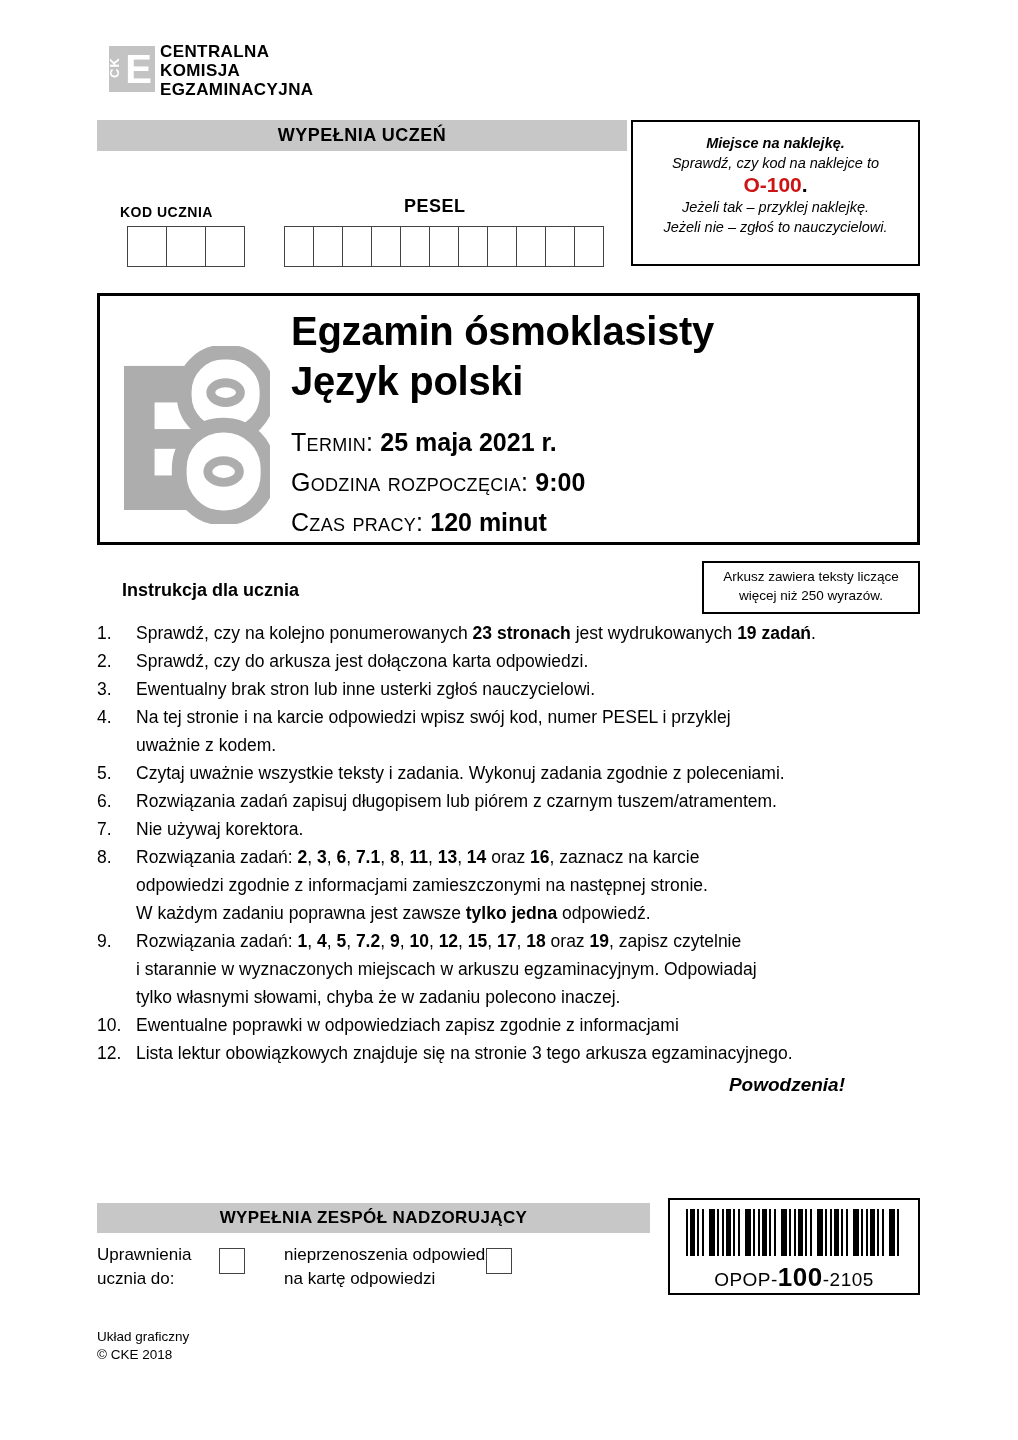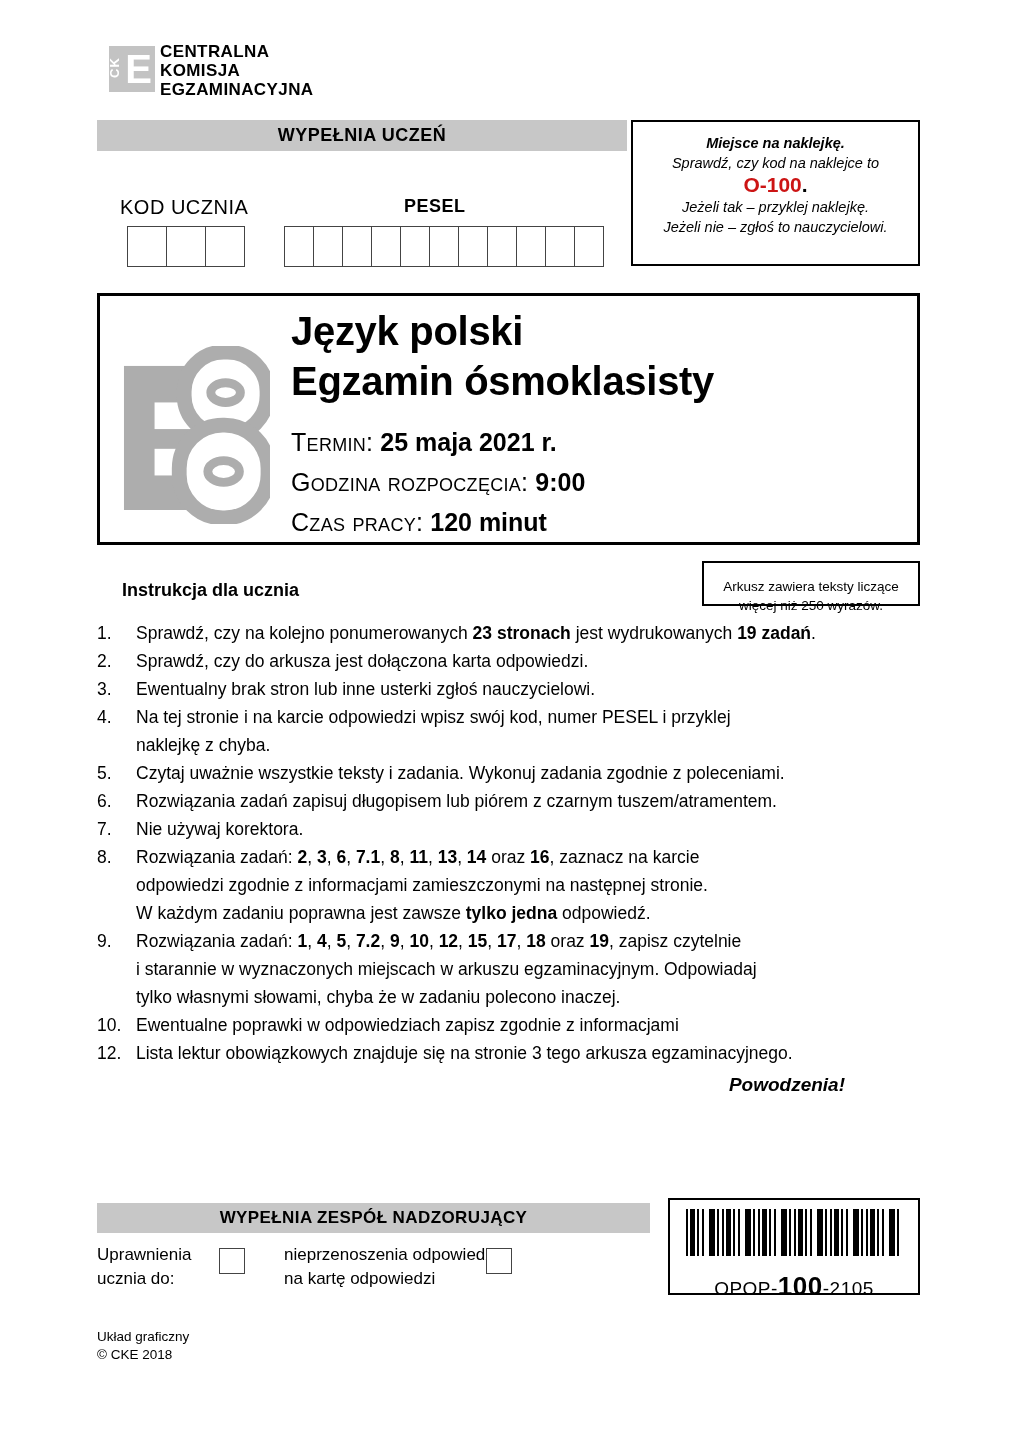--- a/index.html
+++ b/index.html
@@ -21,21 +21,21 @@
   
   .student-bar{position:absolute; left:97px; top:120px; width:530px; height:31px; background:#c7c7c7;
                font-size:18px; font-weight:bold; text-align:center; line-height:31px; letter-spacing:0.5px;}
   .sticker-box{position:absolute; left:631px; top:120px; width:289px; height:146px;
                border:2px solid #000; box-sizing:border-box; text-align:center;
                font-size:14.5px; line-height:20px; padding-top:11px;}
   .sticker-title{font-weight:bold; font-style:italic;}
   .sticker-check{font-style:italic;}
   .sticker-code-line{font-size:21px; font-weight:bold; line-height:24px;}
   .sticker-yes,.sticker-no{font-style:italic;}
-  .kod-label{position:absolute; left:120px; top:196px; font-size:20px; font-weight:normal; letter-spacing:0.5px;}
+  .kod-label{position:absolute; left:120px; top:204px; font-size:14px; font-weight:bold; letter-spacing:0.5px;}
   .pesel-label{position:absolute; left:404px; top:196px; font-size:18px; font-weight:bold; letter-spacing:0.5px;}
   .cells{position:absolute; display:flex;}
   .kod-cells{left:127px; top:226px;}
   .pesel-cells{left:284px; top:226px;}
   .cell{border:1px solid #444; background:#fff; box-sizing:border-box;}
   .kod-cells .cell{width:40px; height:41px; margin-left:-1px;}
   .pesel-cells .cell{width:30px; height:41px; margin-left:-1px;}
   .kod-cells .cell:first-child,.pesel-cells .cell:first-child{margin-left:0;}
 
   
@@ -44,22 +44,22 @@
   .e8-logo{position:absolute; left:22px; top:50px; width:148px; height:178px;}
   .exam-title{position:absolute; left:191px; top:10px; font-size:40px; font-weight:bold; line-height:50px; letter-spacing:-0.3px;}
   .exam-title span{display:block;}
   .exam-details{position:absolute; left:191px; top:126px; font-size:25px; line-height:40px;}
   .detail-row{white-space:nowrap;}
   .dlabel{font-variant:small-caps; letter-spacing:0.3px;}
   .dvalue{font-weight:bold;}
 
   
   .instr-heading{position:absolute; left:122px; top:580px; font-size:18px; font-weight:bold;}
-  .note-box{position:absolute; left:702px; top:561px; width:218px; height:45px; border:2px solid #000;
-            box-sizing:border-box; text-align:center; font-size:13.5px; line-height:19px; padding-top:14px;}
+  .note-box{position:absolute; left:702px; top:561px; width:218px; height:53px; border:2px solid #000;
+            box-sizing:border-box; text-align:center; font-size:13.5px; line-height:19px; padding-top:4px;}
   .note-box span{display:block;}
   .instr-list{position:absolute; left:97px; top:619px; font-size:17.5px; line-height:28px;}
   .instr-item{display:flex;}
   .instr-num{width:39px; flex:none;}
   .instr-body{width:765px;}
   .good-luck{position:absolute; left:97px; top:1074px; width:748px; text-align:right;
              font-size:19px; font-weight:bold; font-style:italic;}
 
   
   .supervisor-bar{position:absolute; left:97px; top:1203px; width:553px; height:30px; background:#c7c7c7;
@@ -72,21 +72,21 @@
   .cb-label{position:absolute; font-size:17px; line-height:24px;}
   .cb-label span{display:block;}
   .cb-label-1{left:251px; top:1243px;margin-left:33px;}
   .cb-label-2{left:518px; top:1243px;}
   .barcode-box{position:absolute; left:668px; top:1198px; width:252px; height:97px;
                border:2px solid #000; box-sizing:border-box; text-align:center;}
   .barcode-bars{margin:9px auto 0; width:216px; height:47px;
       background:repeating-linear-gradient(90deg,
         #000 0 2px,#fff 2px 4px,#000 4px 9px,#fff 9px 11px,#000 11px 13px,#fff 13px 16px,
         #000 16px 18px,#fff 18px 23px,#000 23px 29px,#fff 29px 31px,#000 31px 33px,#fff 33px 36px);}
-  .barcode-text{font-size:19px; margin-top:15px; letter-spacing:0.5px;}
+  .barcode-text{font-size:19px; margin-top:6px; letter-spacing:0.5px;}
   .barcode-code{font-weight:bold; font-size:26px;}
 
   .footer{position:absolute; left:97px; top:1328px; font-size:13.5px; line-height:18px;}
   .footer span{display:block;}
 </style>
 </head>
 <body>
 
 <div class="page">
 
@@ -136,22 +136,22 @@
     <svg class="e8-logo" viewBox="0 0 150 180" xmlns="http://www.w3.org/2000/svg">
       <rect x="2" y="20" width="78" height="146" fill="#adadad"></rect>
       <rect x="33" y="57" width="47" height="27" fill="#fff"></rect>
       <rect x="33" y="104" width="47" height="27" fill="#fff"></rect>
       <rect x="63" y="6" width="84" height="84" rx="40" fill="#fff" stroke="#adadad" stroke-width="15"></rect>
       <rect x="58" y="80" width="90" height="94" rx="44" fill="#fff" stroke="#adadad" stroke-width="15"></rect>
       <ellipse cx="105" cy="47" rx="15" ry="10" fill="#fff" stroke="#adadad" stroke-width="9"></ellipse>
       <ellipse cx="103" cy="127" rx="16" ry="11" fill="#fff" stroke="#adadad" stroke-width="9"></ellipse>
     </svg>
     <div class="exam-title">
+      <span>Egzamin ósmoklasisty</span>
       <span>Język polski</span>
-      <span>Egzamin ósmoklasisty</span>
     </div>
     <div class="exam-details">
       <div class="detail-row">
         <span class="dlabel">Termin:</span>
         <span class="dvalue">25 maja 2021 r.</span>
       </div>
       <div class="detail-row">
         <span class="dlabel">Godzina rozpoczęcia:</span>
         <span class="dvalue">9:00</span>
       </div>
@@ -176,21 +176,21 @@
     <div class="instr-item">
       <span class="instr-num">2.</span>
       <span class="instr-body"><span>Sprawdź, czy do arkusza jest dołączona karta odpowiedzi.</span></span>
     </div>
     <div class="instr-item">
       <span class="instr-num">3.</span>
       <span class="instr-body"><span>Ewentualny brak stron lub inne usterki zgłoś nauczycielowi.</span></span>
     </div>
     <div class="instr-item">
       <span class="instr-num">4.</span>
-      <span class="instr-body"><span>Na tej stronie i na karcie odpowiedzi wpisz swój kod, numer PESEL i przyklej</span><br><span>naklejkę z chyba.</span></span>
+      <span class="instr-body"><span>Na tej stronie i na karcie odpowiedzi wpisz swój kod, numer PESEL i przyklej</span><br><span>uważnie z kodem.</span></span>
     </div>
     <div class="instr-item">
       <span class="instr-num">5.</span>
       <span class="instr-body"><span>Czytaj uważnie wszystkie teksty i zadania. Wykonuj zadania zgodnie z poleceniami.</span></span>
     </div>
     <div class="instr-item">
       <span class="instr-num">6.</span>
       <span class="instr-body"><span>Rozwiązania zadań zapisuj długopisem lub piórem z czarnym tuszem/atramentem.</span></span>
     </div>
     <div class="instr-item">

